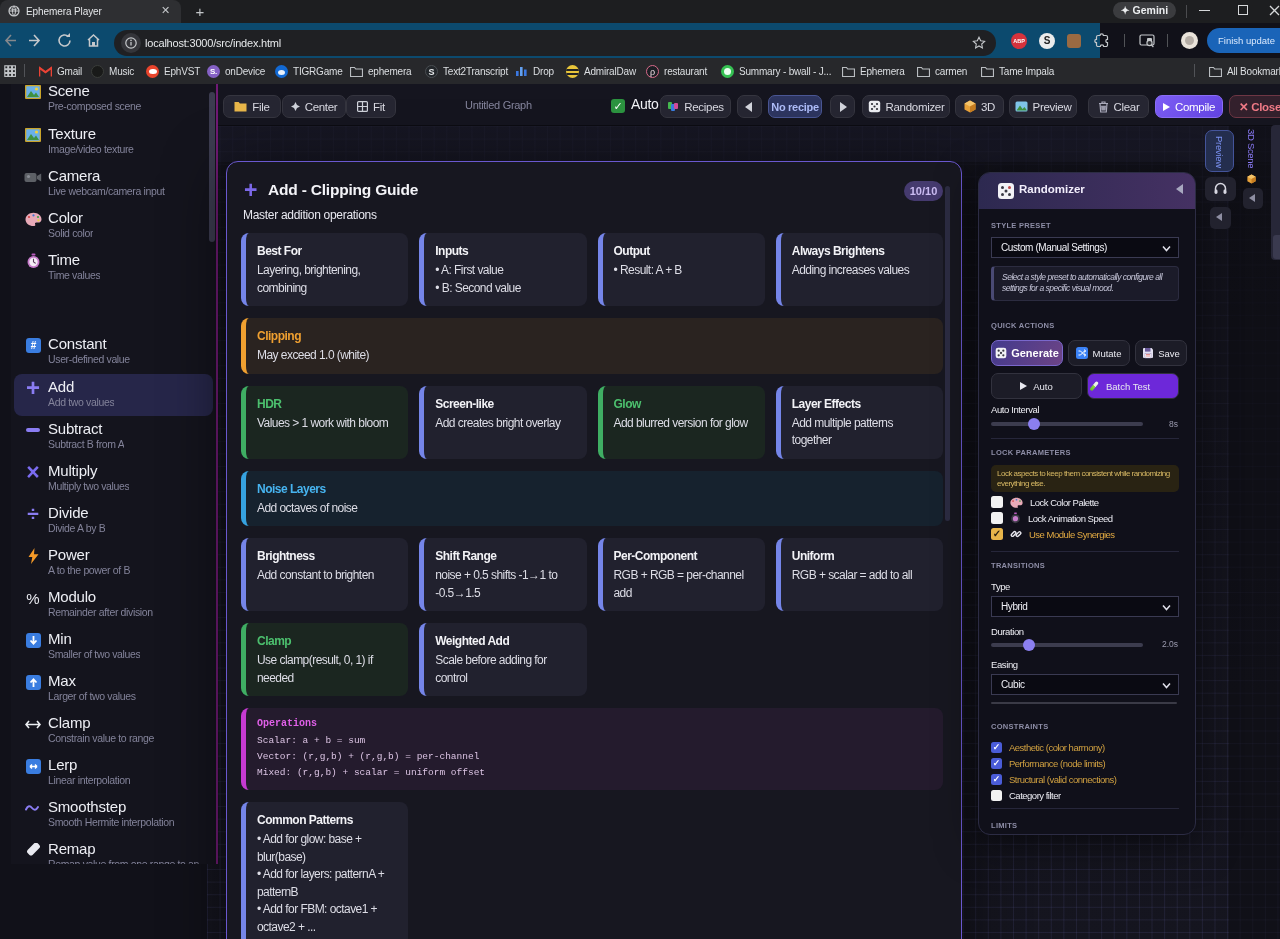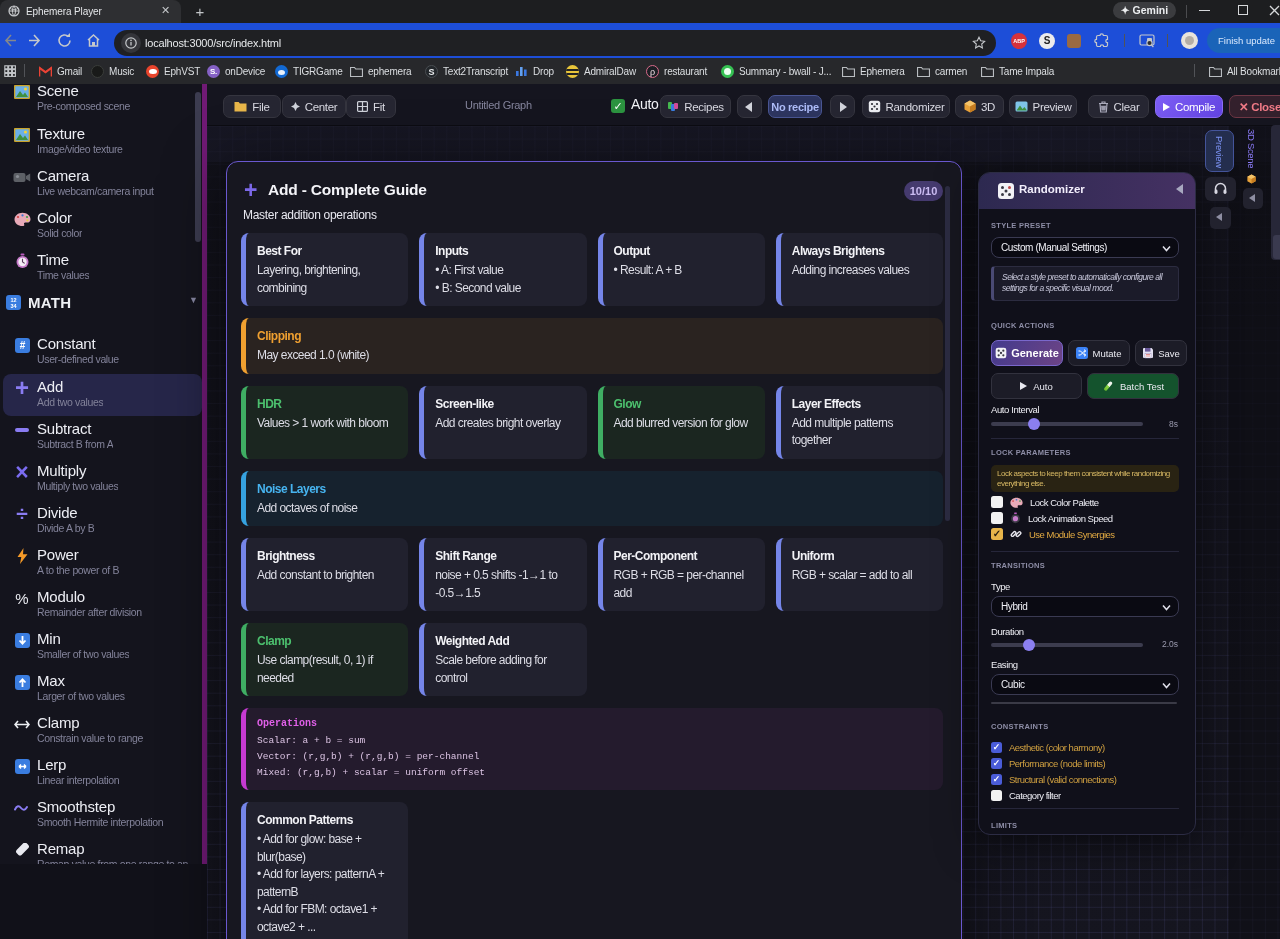--- a/index.html
+++ b/index.html
@@ -5,30 +5,30 @@
 html,body{width:1280px;height:939px;overflow:hidden;}
 body{font-family:"Liberation Sans",sans-serif;background:#111119;position:relative;}
 #root{position:absolute;left:0;top:0;width:1280px;height:939px;overflow:hidden;}
 
 #tabstrip{position:absolute;left:0;top:0;width:1280px;height:23px;background:#1d1e20;}
 #tab{position:absolute;left:0;top:0;width:181px;height:23px;background:#2e2f32;border-radius:8px 8px 0 0;}
 #tab .title{position:absolute;left:26px;top:5.5px;font-size:10px;letter-spacing:-0.1px;color:#e4e6e9;}
 #tab .x{position:absolute;left:161px;top:4px;font-size:11px;color:#c3c6c9;}
 #newtab{position:absolute;left:190px;top:2px;width:20px;height:20px;color:#c3c6c9;font-size:15px;text-align:center;line-height:19px;}
 #gembtn{position:absolute;left:1113px;top:2px;width:63px;height:17px;background:#3b3c3f;border-radius:9px;color:#eceef0;font-size:10.5px;font-weight:bold;text-align:center;line-height:17px;}
-#toolbar{position:absolute;left:0;top:23px;width:1280px;height:35px;background:#1d4ed8;}
+#toolbar{position:absolute;left:0;top:23px;width:1100px;height:35px;background:#0c4a6e;}
 #omni{position:absolute;left:114px;top:7px;width:882px;height:26px;background:#1f2023;border-radius:13px;}
 #omni .url{position:absolute;left:31px;top:6.5px;font-size:11px;letter-spacing:-0.2px;color:#e7e9eb;}
 #bookbar{position:absolute;left:0;top:58px;width:1280px;height:26px;background:#27282b;}
 .bkm{position:absolute;top:4px;height:18px;display:flex;align-items:center;gap:5px;font-size:10px;letter-spacing:-0.2px;color:#dcdfe2;white-space:nowrap;}
 .sep{position:absolute;width:1px;height:13px;background:#515357;top:6px;}
 .navic{position:absolute;top:0;height:35px;display:flex;align-items:center;justify-content:center;}
 
 #app{position:absolute;left:0;top:84px;width:1280px;height:855px;background:#111119;overflow:hidden;}
-#sidebar{position:absolute;left:0;top:0;width:207px;height:780px;background:#14141d;border-right:5px solid #701a75;overflow:hidden;}
+#sidebar{position:absolute;left:11px;top:0;width:207px;height:780px;background:#14141d;border-right:2px solid #701a75;overflow:hidden;}
 .sitem{position:absolute;left:0;width:207px;height:42px;}
 .sitem .ic{position:absolute;left:11px;top:3px;width:22px;height:22px;display:flex;align-items:center;justify-content:center;}
 .sitem .tt{position:absolute;left:37px;top:4px;font-size:15px;letter-spacing:-0.2px;color:#edeef4;}
 .sitem .st{position:absolute;left:37px;top:22px;font-size:10.5px;letter-spacing:-0.35px;color:#83839a;white-space:nowrap;overflow:hidden;max-width:152px;}
 .sel{background:#262649;border-radius:8px;left:3px;width:199px;}
 .sel .ic{left:8px;}.sel .tt,.sel .st{left:34px;}
 #mathhdr{position:absolute;left:0;width:207px;height:42px;}
 #appbar{position:absolute;left:207px;top:0;width:1073px;height:42px;background:#15151f;border-bottom:1px solid #0c0c12;}
 .tbtn{position:absolute;top:11px;height:23px;background:#262632;border:1px solid #35353f;border-radius:7px;display:flex;align-items:center;justify-content:center;gap:5px;font-size:11.5px;letter-spacing:-0.3px;color:#d9d9e2;white-space:nowrap;}
 #canvas{position:absolute;left:207px;top:42px;width:1073px;height:813px;background:#15151f;}
@@ -42,21 +42,21 @@
 #modal h1{letter-spacing:-0.2px;font-size:15.5px;color:#f4f4f8;font-weight:bold;}
 #cards{position:absolute;left:14px;top:71px;width:702px;display:grid;grid-template-columns:repeat(4,1fr);column-gap:11px;row-gap:12px;}
 .card{background:#21212e;border-radius:8px;border-left:5px solid #7585e8;padding:9px 11px 9px 11px;}
 .card .ct{font-size:12px;font-weight:bold;color:#f2f2f6;line-height:18px;margin-bottom:2px;letter-spacing:-0.5px;}
 .card .cb{font-size:12px;color:#dddde6;line-height:17.5px;letter-spacing:-0.55px;}
 .span4{grid-column:1 / span 4;}
 
 #panel{position:absolute;left:978px;top:88px;width:218px;height:663px;background:#10101a;border:1px solid #2c2c44;border-radius:12px;box-shadow:0 8px 40px rgba(0,0,0,0.55);}
 #phead{position:absolute;left:0;top:0;width:216px;height:36px;background:linear-gradient(90deg,#2d2950,#453163);border-radius:11px 11px 0 0;}
 .plabel{font-size:7.5px;font-weight:bold;letter-spacing:0.3px;color:#8d8da6;}
-.psel{height:21px;background:#0a0a12;border:1px solid #3a3a52;border-radius:8px;color:#f0f0f6;font-size:10px;letter-spacing:-0.4px;display:flex;align-items:center;padding-left:9px;position:relative;}
+.psel{height:21px;background:#0a0a12;border:1px solid #3a3a52;border-radius:0;color:#f0f0f6;font-size:10px;letter-spacing:-0.4px;display:flex;align-items:center;padding-left:9px;position:relative;}
 .psel svg{position:absolute;right:7px;top:6px;}
 .prow{display:flex;align-items:center;gap:7px;height:16.3px;}
 .pcheck{width:12px;height:12px;border-radius:2.5px;background:#f2f2f2;flex:0 0 auto;}
 .pcheck.gold{background:#e8b54a;color:#2a2012;font-size:10px;font-weight:bold;text-align:center;line-height:12px;}
 .pcheck.blue{width:11px;height:11px;background:#4a5cd8;color:#fff;font-size:9px;font-weight:bold;text-align:center;line-height:11px;}
 .ptext{font-size:9.5px;letter-spacing:-0.5px;color:#ededf4;}
 .track{position:relative;height:4px;background:#3c3c4e;border-radius:2px;}
 .thumb{position:absolute;top:-4px;width:12px;height:12px;border-radius:50%;background:#8b7ff0;}
 .vtab{position:absolute;writing-mode:vertical-rl;font-size:9.5px;letter-spacing:-0.3px;}
 </style></head>
@@ -345,29 +345,20 @@
             <svg width="15" height="16" viewBox="0 0 15 16">
               <rect x="5.5" y="0.5" width="4" height="2" rx="1" fill="#b85abd"></rect>
               <circle cx="7.5" cy="9" r="6" fill="#c77ccb"></circle>
               <circle cx="7.5" cy="9" r="4.2" fill="#f5eef6"></circle>
               <path d="M7.5 9L7.5 5.8M7.5 9l2.2 1.4" stroke="#5a3c5c" stroke-width="1.1"></path>
             </svg>
           </span>
         <div class="tt">Time</div>
           <div class="st">Time values</div>
       </div>
-      <div id="mathhdr" style="top:205px">
-        <span style="position:absolute;left:6px;top:6px"><svg width="15" height="15" viewBox="0 0 15 15">
-              <rect width="15" height="15" rx="3" fill="#3a7de0"></rect>
-              <text x="7.5" y="6.5" font-size="5.5" fill="#fff" text-anchor="middle" font-family="Liberation Sans" font-weight="bold">12</text>
-              <text x="7.5" y="12.5" font-size="5.5" fill="#fff" text-anchor="middle" font-family="Liberation Sans" font-weight="bold">34</text>
-            </svg></span>
-        <span style="position:absolute;left:28px;top:5px;font-size:15px;font-weight:bold;color:#eef0f4;letter-spacing:0.3px">MATH</span>
-        <span style="position:absolute;left:189px;top:6px;color:#8585a0;font-size:9px">▼</span>
-      </div>
       <div class="sitem" style="top:247px">
         <span class="ic">
             <svg width="15" height="15" viewBox="0 0 15 15">
               <rect width="15" height="15" rx="3" fill="#3a7de0"></rect>
               <text x="7.5" y="11" font-size="10" fill="#fff" text-anchor="middle" font-family="Liberation Sans" font-weight="bold">#</text>
             </svg>
           </span>
         <div class="tt">Constant</div>
           <div class="st">User-defined value</div>
       </div>
@@ -470,21 +461,21 @@
           <div class="st">Absolute value</div>
       </div>
       <div class="sitem" style="top:836px">
         <div class="tt" style="top:12px">Floor</div>
       </div>
       <div style="position:absolute;right:1px;top:8px;width:6px;height:150px;border-radius:3px;background:#3c3c50"></div>
     </div>
     <div id="modal">
       <div style="position:absolute;left:17px;top:15px;color:#7c68e8;font-size:23px;font-weight:bold;">+</div>
       <div style="position:absolute;left:41px;top:19px;">
-          <h1>Add - Complete Guide</h1>
+          <h1>Add - Clipping Guide</h1>
         </div>
       <div style="position:absolute;left:677px;top:19px;width:39px;height:20px;background:#453a6e;border-radius:10px;color:#cbbcf2;font-size:11px;font-weight:bold;text-align:center;line-height:20px;">10/10</div>
       <div style="position:absolute;left:16px;top:46px;font-size:12px;letter-spacing:-0.3px;color:#e9e9f1;">Master addition operations</div>
       <div id="cards">
         <div class="card">
             <div class="ct">Best For</div>
             <div class="cb">Layering, brightening, combining</div>
           </div>
         <div class="card">
             <div class="ct">Inputs</div>
@@ -594,21 +585,21 @@
           </svg>Mutate</div>
       <div style="position:absolute;left:156px;top:167px;width:52px;height:26px;background:#1c1c27;border:1px solid #32323e;border-radius:7px;display:flex;align-items:center;justify-content:center;gap:4px;font-size:9.5px;color:#e9e9f0;">
         <svg width="12" height="12" viewBox="0 0 12 12">
             <path d="M1 2a1 1 0 0 1 1-1h7.5L11 2.5V10a1 1 0 0 1-1 1H2a1 1 0 0 1-1-1z" fill="#e4e2f2"></path>
             <rect x="3" y="1" width="5.5" height="3.6" fill="#6a5a9a"></rect>
             <rect x="3" y="6.5" width="6" height="4.5" fill="#fff" stroke="#9a8ab8" stroke-width="0.5"></rect>
             <path d="M4 7.5h4M4 9h4" stroke="#c44" stroke-width="0.6"></path>
           </svg>Save</div>
       <div style="position:absolute;left:12px;top:200px;width:91px;height:26px;background:#1c1c27;border:1px solid #32323e;border-radius:7px;display:flex;align-items:center;justify-content:center;gap:6px;font-size:9.5px;color:#e9e9f0;">
         <span style="width:0;height:0;border:4.5px solid transparent;border-left:7px solid #e9e9f0;border-right:0"></span>Auto</div>
-      <div style="position:absolute;left:108px;top:200px;width:92px;height:26px;background:#14532d;border:1px solid #32323e;border-radius:7px;display:flex;align-items:center;justify-content:center;gap:6px;font-size:9.5px;color:#e9e9f0;">
+      <div style="position:absolute;left:108px;top:200px;width:92px;height:26px;background:#6d28d9;border:1px solid #32323e;border-radius:7px;display:flex;align-items:center;justify-content:flex-start;gap:6px;font-size:9.5px;color:#e9e9f0;">
         <svg width="12" height="12" viewBox="0 0 12 12">
             <rect x="4.6" y="0.5" width="3.2" height="11" rx="1.6" fill="url(#tg)" transform="rotate(40 6 6)"></rect>
             <defs>
               <linearGradient id="tg" x1="0" y1="0" x2="0" y2="1">
                 <stop offset="0" stop-color="#f2f6f2"></stop>
                 <stop offset="0.45" stop-color="#e8f2e0"></stop>
                 <stop offset="0.5" stop-color="#8ed648"></stop>
                 <stop offset="1" stop-color="#6ab82a"></stop>
               </linearGradient>
             </defs>

